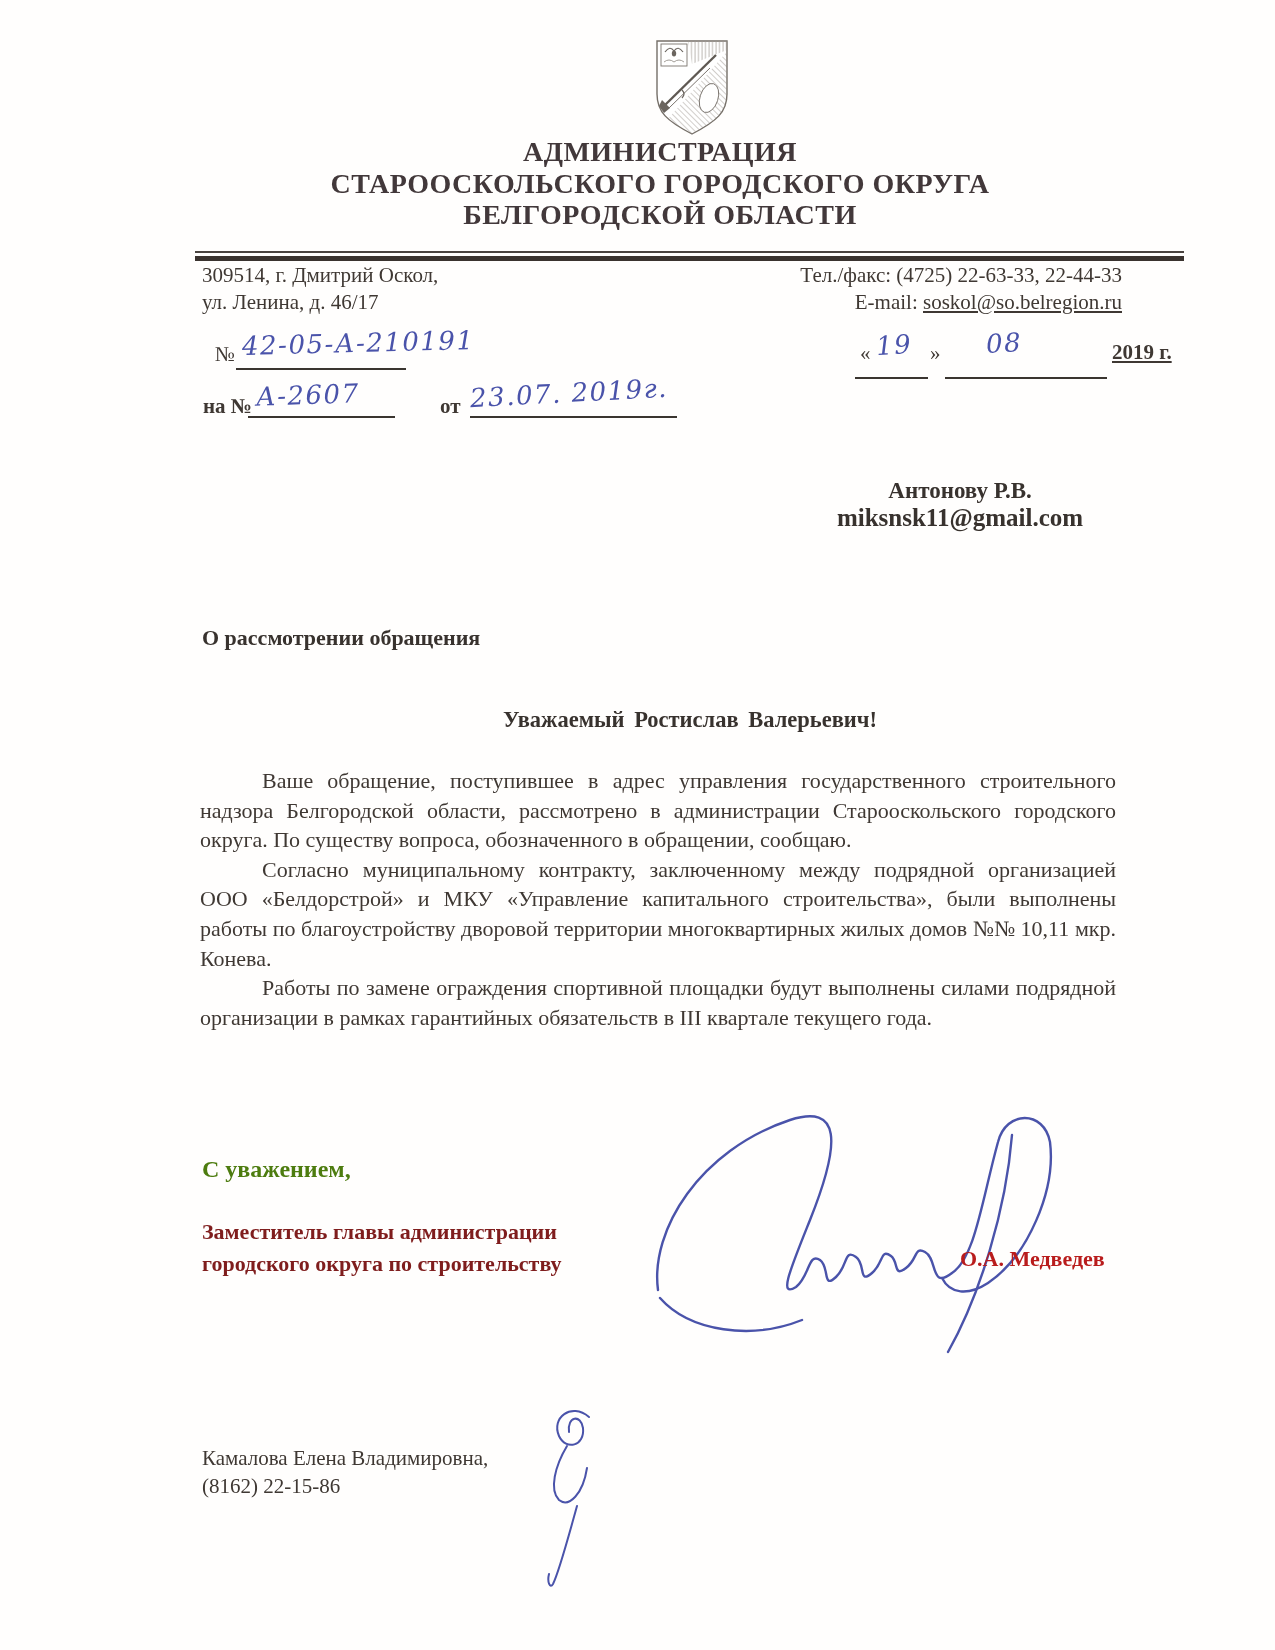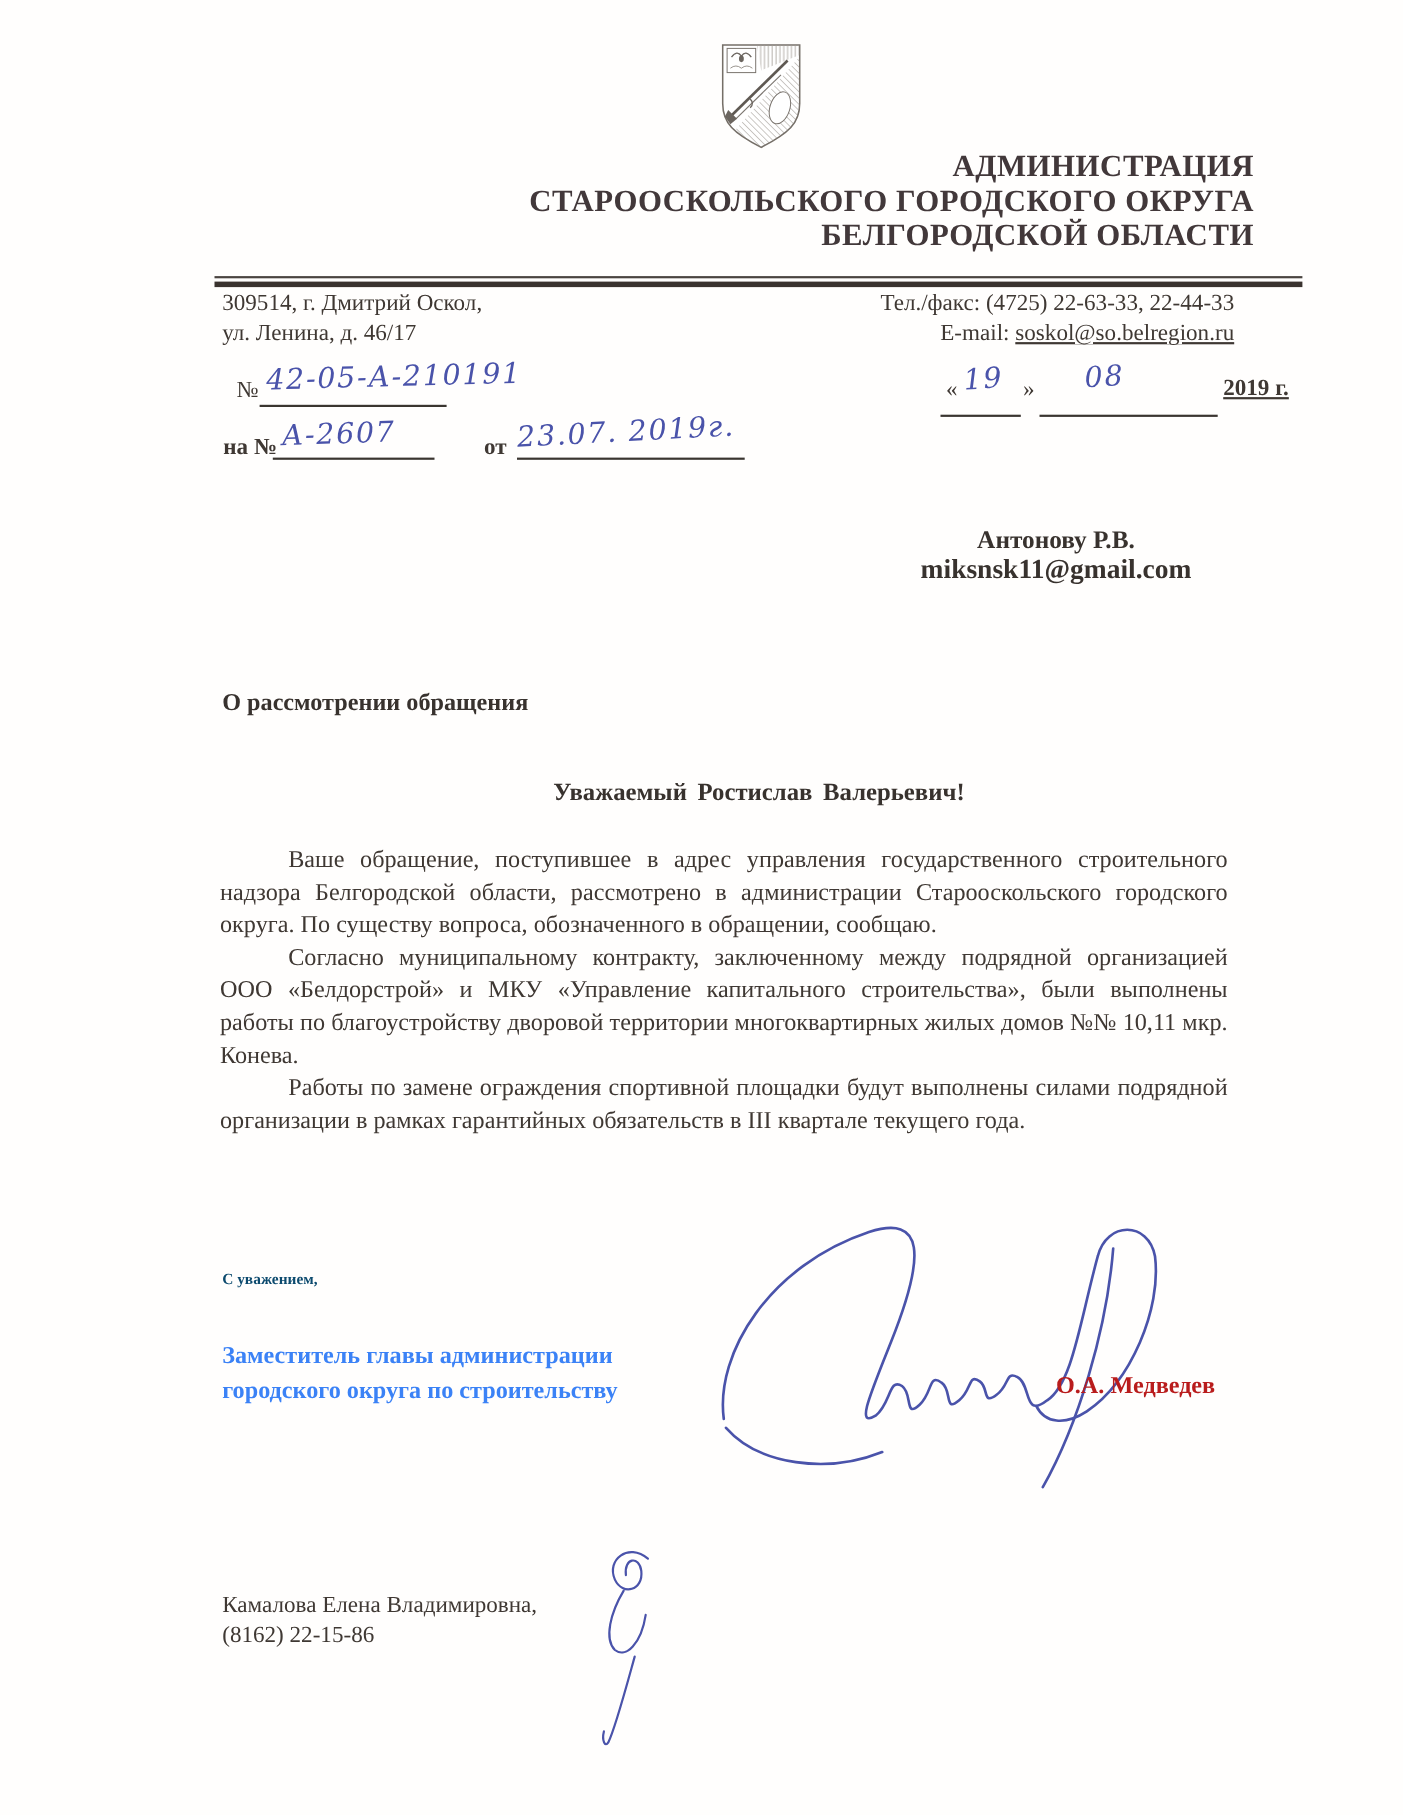--- a/index.html
+++ b/index.html
@@ -4,21 +4,21 @@
 <style>
   html,body{margin:0;padding:0;background:#ffffff;}
   .page{
     position:relative;width:1275px;height:1650px;margin:0 auto;
     background:#fffefd;overflow:hidden;
     font-family:"Liberation Serif","DejaVu Serif",serif;
     color:#3f3833;
   }
   .abs{position:absolute;}
   
-  .org-title{left:180px;top:136px;width:960px;text-align:right;
+  .org-title{left:180px;top:136px;width:960px;text-align:center;
     font-weight:bold;font-size:28px;line-height:31.5px;letter-spacing:.5px;color:#42383a;}
   .rule-thin{left:195px;top:251px;width:989px;height:2px;background:#4a4440;}
   .rule-thick{left:195px;top:256px;width:989px;height:5px;background:#3a332f;}
   
   .addr{left:202px;top:262px;font-size:21px;line-height:26.5px;}
   .phones{left:560px;top:262px;width:562px;text-align:right;font-size:21px;line-height:26.5px;}
   .phones .email-val{text-decoration:underline;}
   
   .lbl{font-size:21px;}
   .bold{font-weight:bold;}
@@ -34,22 +34,22 @@
   .addressee .mail{font-weight:bold;font-size:25px;color:#38322e;}
   
   .subject{left:202px;top:625px;font-weight:bold;font-size:22px;color:#38322e;}
   .salutation{left:260px;top:707px;width:860px;text-align:center;
     font-weight:bold;font-size:22.5px;word-spacing:4px;color:#38322e;}
   
   .body-text{left:200px;top:766px;width:916px;font-size:22px;line-height:29.6px;
     text-align:justify;}
   .body-text p{margin:0;text-indent:62px;}
   
-  .closing{left:202px;top:1156px;font-weight:bold;font-size:14px;color:#0c4a6e;}
-  .position{left:202px;top:1216px;font-weight:bold;font-size:22px;line-height:31.5px;color:#3b82f6;}
+  .closing{left:202px;top:1156px;font-weight:bold;font-size:24px;color:#4d7c0f;}
+  .position{left:202px;top:1216px;font-weight:bold;font-size:22px;line-height:31.5px;color:#7f1d1d;}
   .signer{left:960px;top:1246px;font-weight:bold;font-size:22px;color:#b91c1c;}
   .sig-svg{left:630px;top:1080px;color:var(--ink-blue,#4a53aa);}
   .init-svg{left:523px;top:1402px;color:var(--ink-blue,#4a53aa);}
   
   .executors{left:202px;top:1445px;font-size:21px;line-height:27.8px;}
   svg{display:block;}
 </style>
 </head>
 <body>
 

